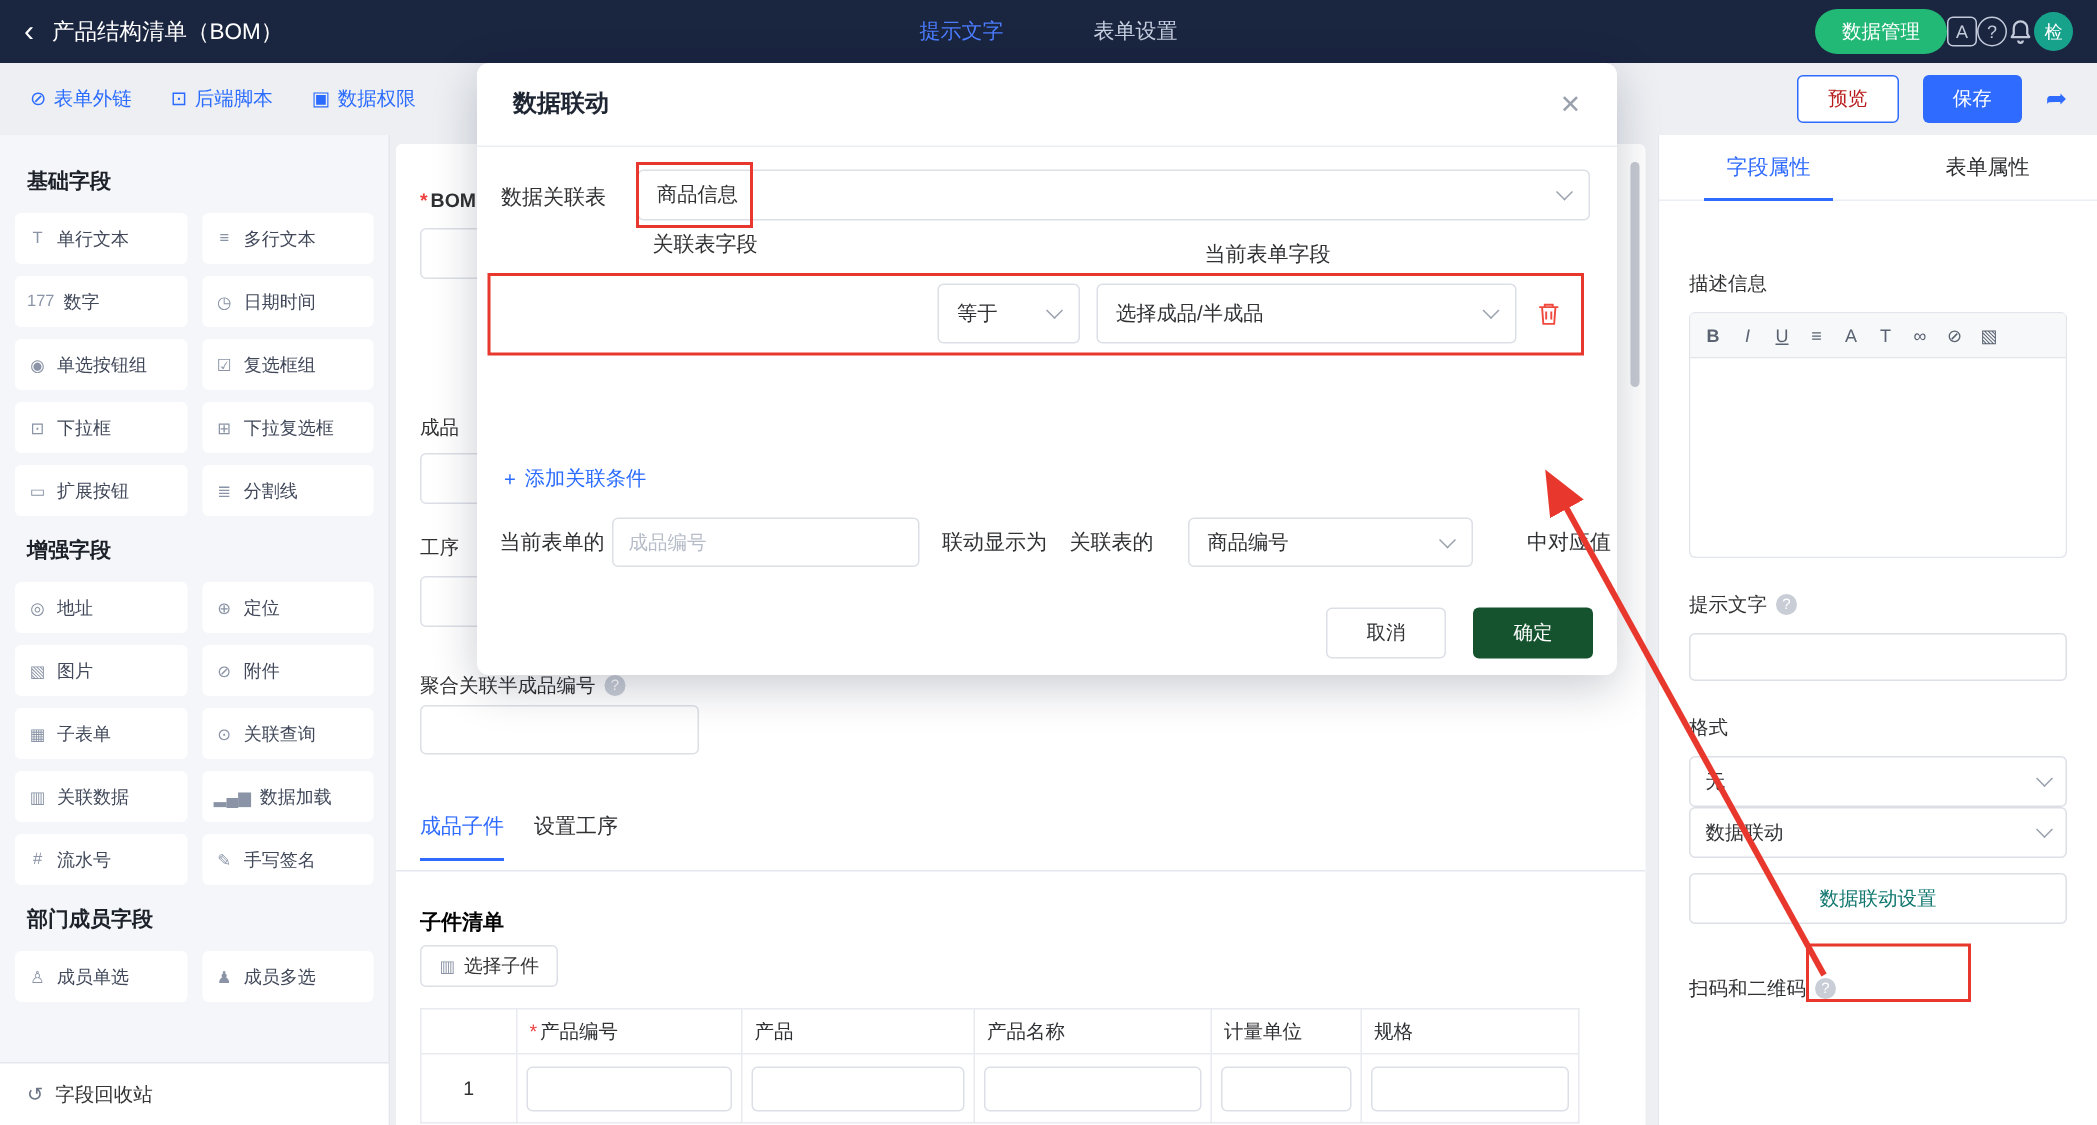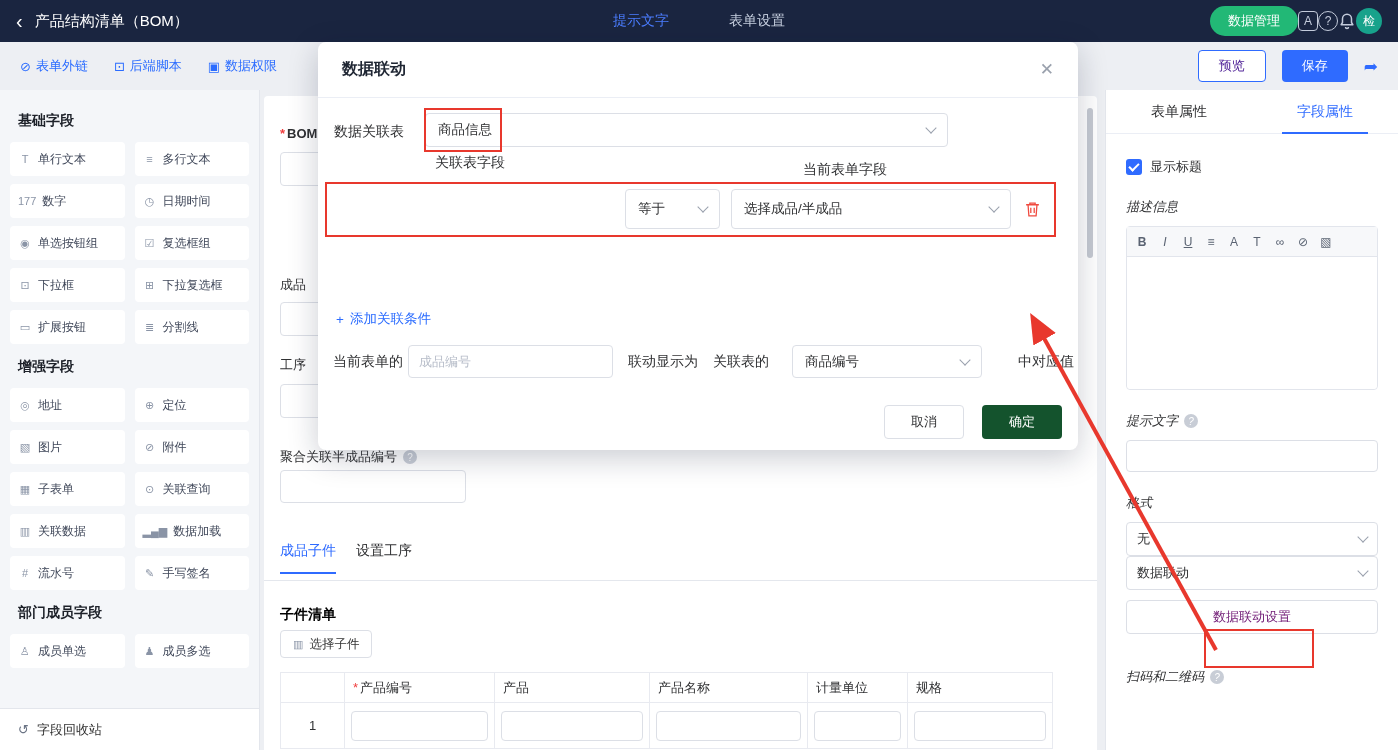--- a/index.html
+++ b/index.html
@@ -22,21 +22,21 @@
   .lang-box { width:20px; height:20px; border:1.5px solid #c3cbdb; border-radius:4px; color:#c3cbdb; display:flex; align-items:center; justify-content:center; font-size:12px; cursor:pointer; }
   .help-circ { width:20px; height:20px; border:1.5px solid #c3cbdb; border-radius:50%; color:#c3cbdb; display:flex; align-items:center; justify-content:center; font-size:12px; cursor:pointer; }
   .bell { display:flex; align-items:center; cursor:pointer; }
   .avatar { width:26px; height:26px; border-radius:50%; background:#17a28b; color:#fff; display:flex; align-items:center; justify-content:center; font-size:12px; cursor:pointer; }
 
   
   .toolbar { height:48px; display:flex; align-items:center; padding:0 20px; background:#edeff3; }
   .tool-link { color:#2b6cff; font-size:13px; margin-right:26px; display:flex; align-items:center; gap:5px; cursor:pointer; }
   .tool-link .tl-i { font-size:13px; }
   .toolbar-right { margin-left:auto; display:flex; align-items:center; gap:16px; }
-  .btn-outline-blue { height:32px; padding:0 20px; border:1px solid #2f6bff; color:#4c1d95; background:#fff; border-radius:4px; font-size:13px; cursor:pointer; }
+  .btn-outline-blue { height:32px; padding:0 20px; border:1px solid #2f6bff; color:#b91c1c; background:#fff; border-radius:4px; font-size:13px; cursor:pointer; }
   .btn-blue { height:32px; padding:0 20px; background:#2f6bff; color:#fff; border:none; border-radius:4px; font-size:13px; cursor:pointer; }
   .share-i { color:#2f6bff; font-size:17px; cursor:pointer; }
 
   
   .main { display:flex; height:660px; }
 
   
   .sidebar { width:260px; background:#f4f6f9; border-right:1px solid #e3e6ec; padding:14px 10px 0; position:relative; flex:none; }
   .sec-title { font-size:14px; font-weight:bold; color:#1d2129; margin:8px 8px 12px; }
   .fields-grid { display:grid; grid-template-columns:1fr 1fr; gap:8px 10px; margin-bottom:14px; }
@@ -71,31 +71,31 @@
   .rightpanel { width:293px; background:#fff; border-left:1px solid #e3e6ec; flex:none; }
   .rp-tabs { height:44px; display:flex; border-bottom:1px solid #ebeef5; }
   .rp-tab { flex:1; display:flex; align-items:center; justify-content:center; font-size:14px; color:#303133; position:relative; cursor:pointer; }
   .rp-tab.active { color:#2f6bff; }
   .rp-tab.active::after { content:""; position:absolute; bottom:-1px; left:30px; right:30px; height:2px; background:#2f6bff; }
   .rp-body { padding:24px 20px 0; }
   .cbx-row { display:flex; align-items:center; gap:8px; font-size:13px; color:#303133; cursor:pointer; }
   .cbx { width:16px; height:16px; border-radius:3px; position:relative; flex:none; }
   .cbx.checked { background:#2f6bff; }
   .cbx.checked::after { content:""; position:absolute; left:5px; top:2px; width:4px; height:8px; border-right:2px solid #fff; border-bottom:2px solid #fff; transform:rotate(45deg); }
-  .rp-label { font-size:13px; color:#303133; margin:22px 0 10px; display:flex; align-items:center; gap:6px;font-style:italic; }
+  .rp-label { font-size:13px; color:#303133; margin:22px 0 10px; display:flex; align-items:center; gap:6px; }
   .qmark { width:14px; height:14px; border-radius:50%; background:#c8cdd6; color:#fff; font-size:10px; display:inline-flex; align-items:center; justify-content:center; flex:none; }
   .editor { border:1px solid #e2e5ec; border-radius:4px; }
   .editor-bar { height:30px; background:#f7f8fa; border-bottom:1px solid #e2e5ec; display:flex; align-items:center; gap:11px; padding:0 9px; color:#5a6372; font-size:12px; }
   .eb-i { cursor:pointer; min-width:12px; text-align:center; }
   .eb-i.it { font-style:italic; }
   .eb-i.un { text-decoration:underline; }
   .editor-body { height:132px; background:#fff; border-radius:0 0 4px 4px; }
   .rp-input { width:100%; height:32px; border:1px solid #dcdfe6; border-radius:4px; background:#fff; padding:0 10px; font-size:13px; }
   .rp-select { width:100%; height:34px; border:1px solid #dcdfe6; border-radius:4px; display:flex; align-items:center; justify-content:space-between; padding:0 10px; font-size:13px; color:#303133; cursor:pointer; background:#fff; }
-  .rp-btn { display:block; width:100%; height:34px; border:1px solid #dcdfe6; border-radius:4px; background:#fff; font-size:13px; color:#701a75; margin-top:10px; cursor:pointer; }
+  .rp-btn { display:block; width:100%; height:34px; border:1px solid #dcdfe6; border-radius:4px; background:#fff; font-size:13px; color:#0f766e; margin-top:10px; cursor:pointer; }
   .chev { width:8px; height:8px; border-right:1.5px solid #9aa1ad; border-bottom:1.5px solid #9aa1ad; transform:rotate(45deg); margin-top:-4px; flex:none; margin-left:8px; }
 
   
   .modal { position:absolute; left:318px; top:42px; width:760px; height:408px; background:#fff; border-radius:8px; box-shadow:0 8px 30px rgba(15,25,50,.22); z-index:50; }
   .modal-head { height:56px; display:flex; align-items:center; justify-content:space-between; padding:0 24px; border-bottom:1px solid #ebeef5; }
   .modal-title { font-size:16px; font-weight:600; color:#1f2633; }
   .modal-close { color:#9aa1ad; font-size:17px; cursor:pointer; }
   .m-label { position:absolute; font-size:14px; color:#303133; }
   .sel { position:absolute; border:1px solid #dcdfe6; border-radius:4px; background:#fff; display:flex; align-items:center; justify-content:space-between; padding:0 12px; font-size:13.5px; color:#303133; cursor:pointer; }
   .m-colhead { position:absolute; font-size:14px; color:#303133; }
@@ -329,28 +329,24 @@
               </td>
         </tr>
       </tbody>
         </table>
     </div>
     <div class="canvas-scroll"></div>
   </section>
 
   <aside class="rightpanel">
     <div class="rp-tabs">
+      <span class="rp-tab active">字段属性</span>
       <span class="rp-tab">表单属性</span>
-      <span class="rp-tab active">字段属性</span>
     </div>
     <div class="rp-body">
-      <div class="cbx-row">
-        <span class="cbx checked"></span>
-        <span>显示标题</span>
-      </div>
 
       <div class="rp-label">描述信息</div>
       <div class="editor">
         <div class="editor-bar">
           <span class="eb-i" style="font-weight:bold;">B</span>
           <span class="eb-i it">I</span>
           <span class="eb-i un">U</span>
           <span class="eb-i">≡</span>
           <span class="eb-i">A</span>
           <span class="eb-i">T</span>
@@ -388,21 +384,21 @@
   </aside>
 </div>
 
 <div class="modal">
   <div class="modal-head">
     <span class="modal-title">数据联动</span>
     <span class="modal-close">✕</span>
   </div>
 
   <span class="m-label" style="left:16px; top:81px;">数据关联表</span>
-  <div class="sel" style="left:107px; top:71px; width:523px; height:34px;">
+  <div class="sel" style="left:107px; top:71px; width:635px; height:34px;">
     <span>商品信息</span>
     <span class="chev"></span>
   </div>
 
   <span class="m-colhead" style="left:117px; top:112px;">关联表字段</span>
   <span class="m-colhead" style="left:485px; top:119px;">当前表单字段</span>
 
   <div class="sel" style="left:307px; top:147px; width:95px; height:40px;">
     <span>等于</span>
     <span class="chev"></span>

